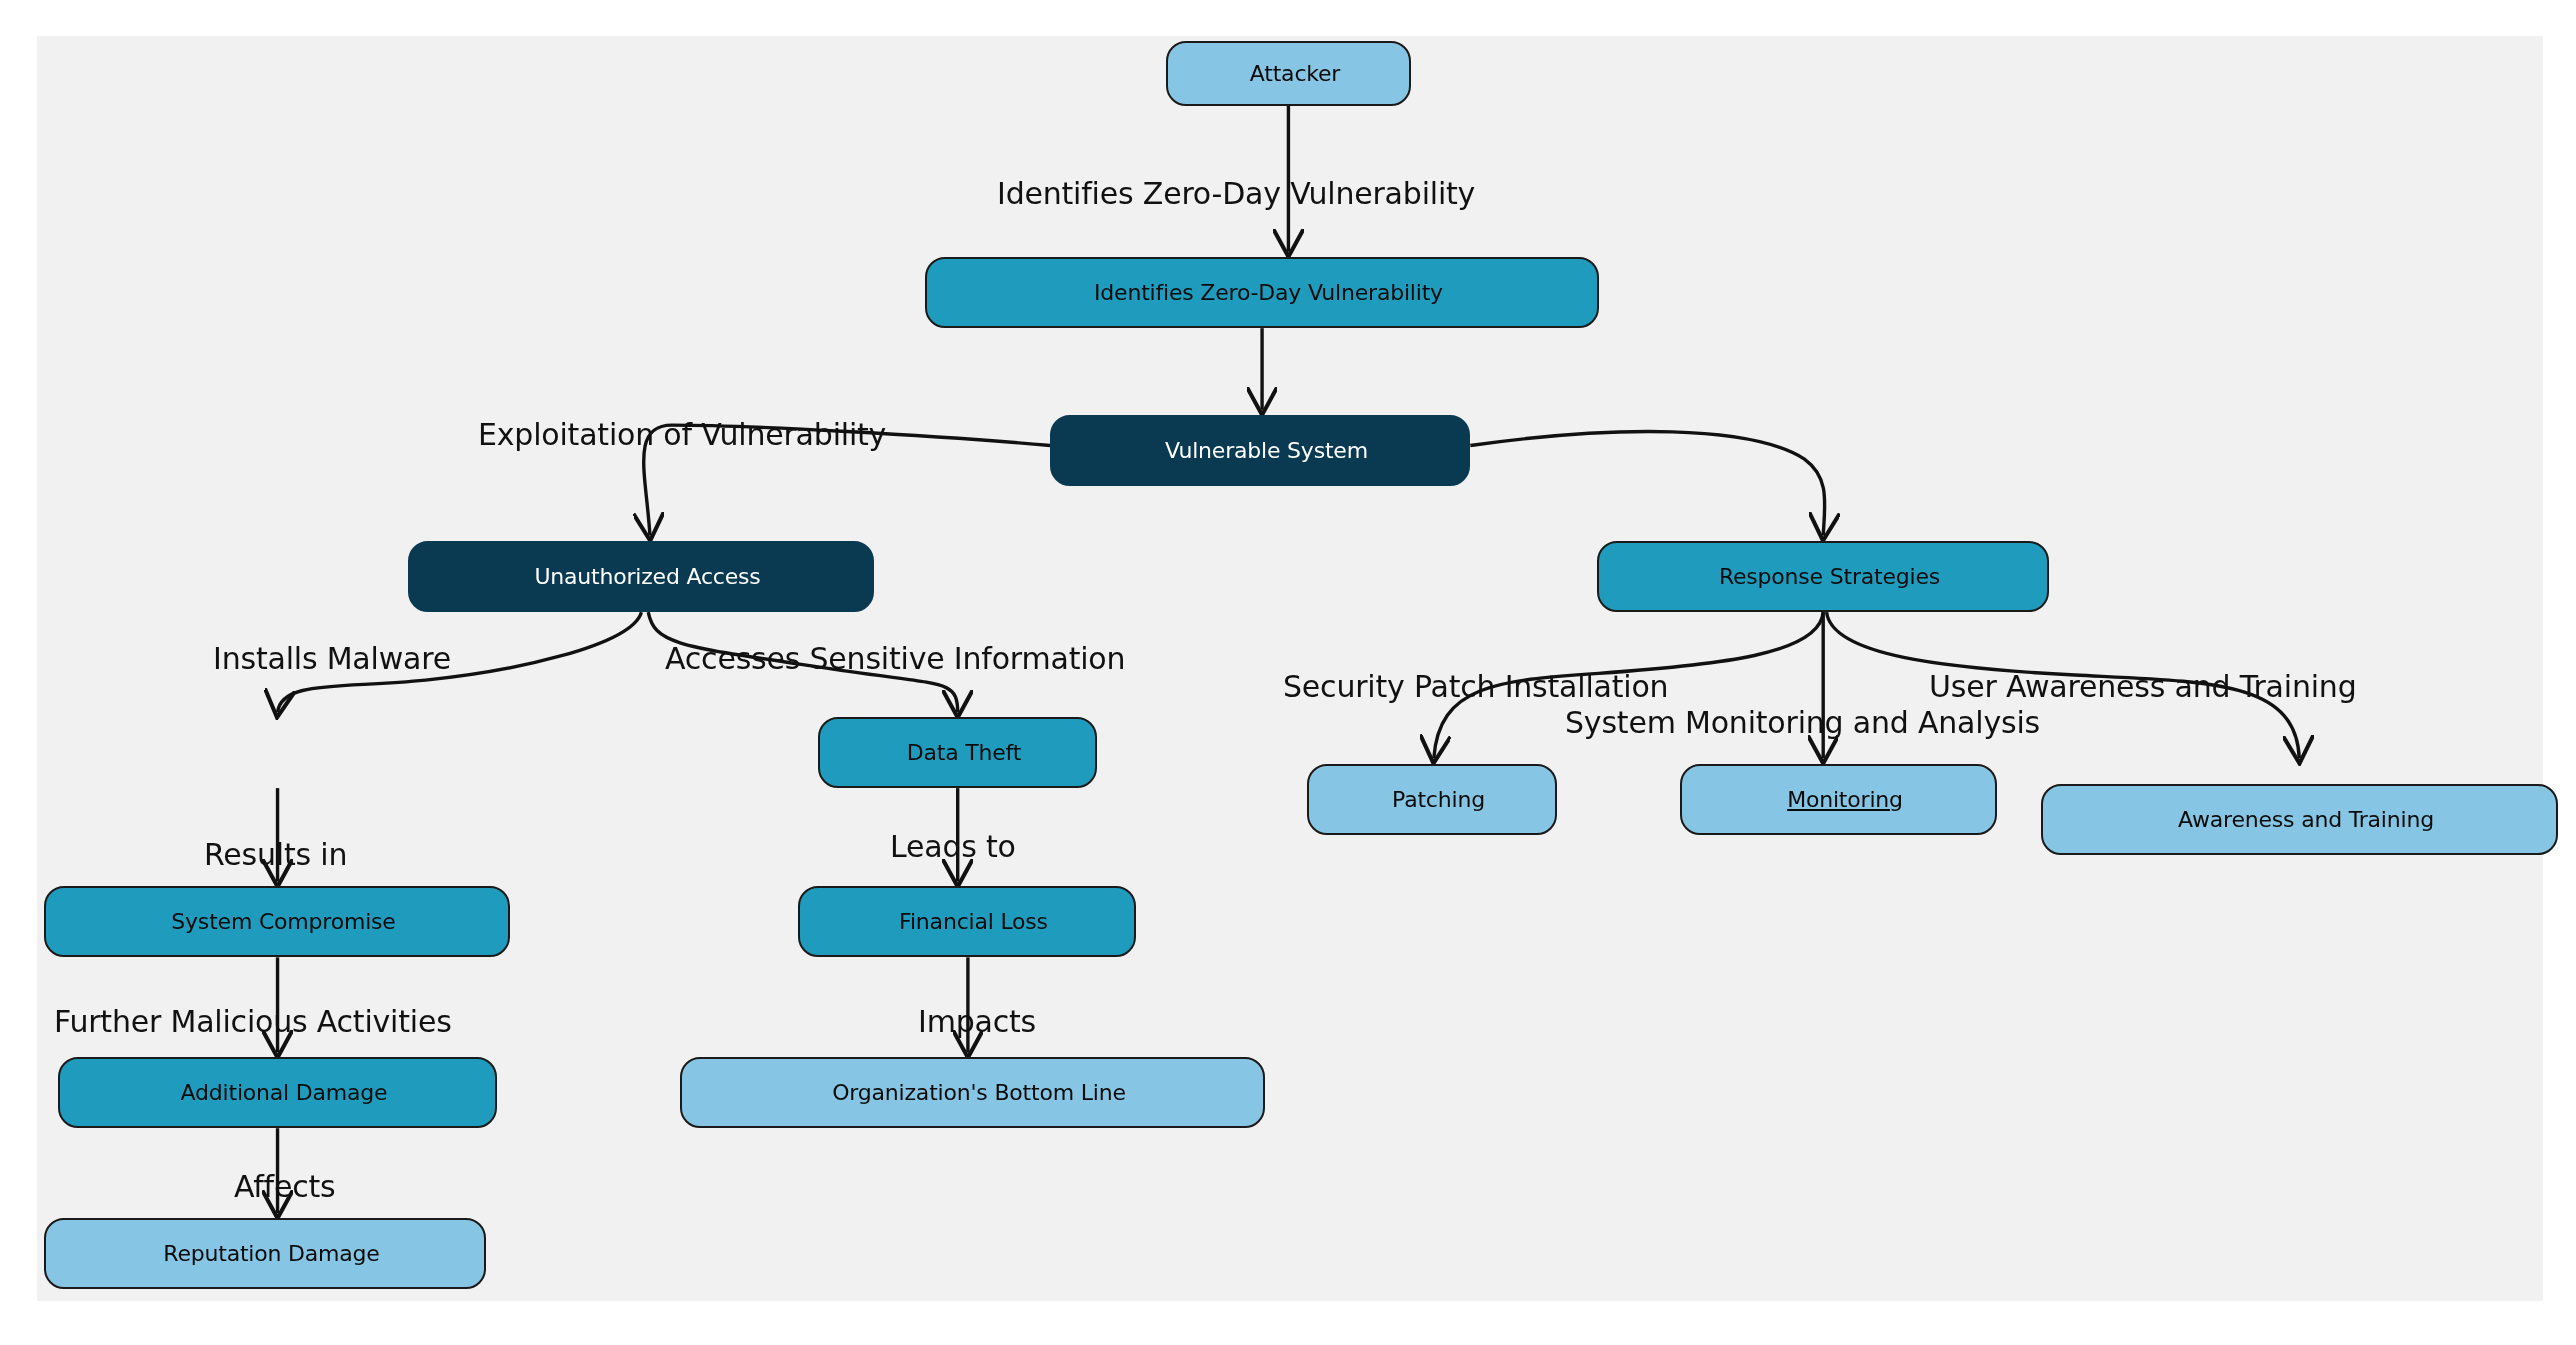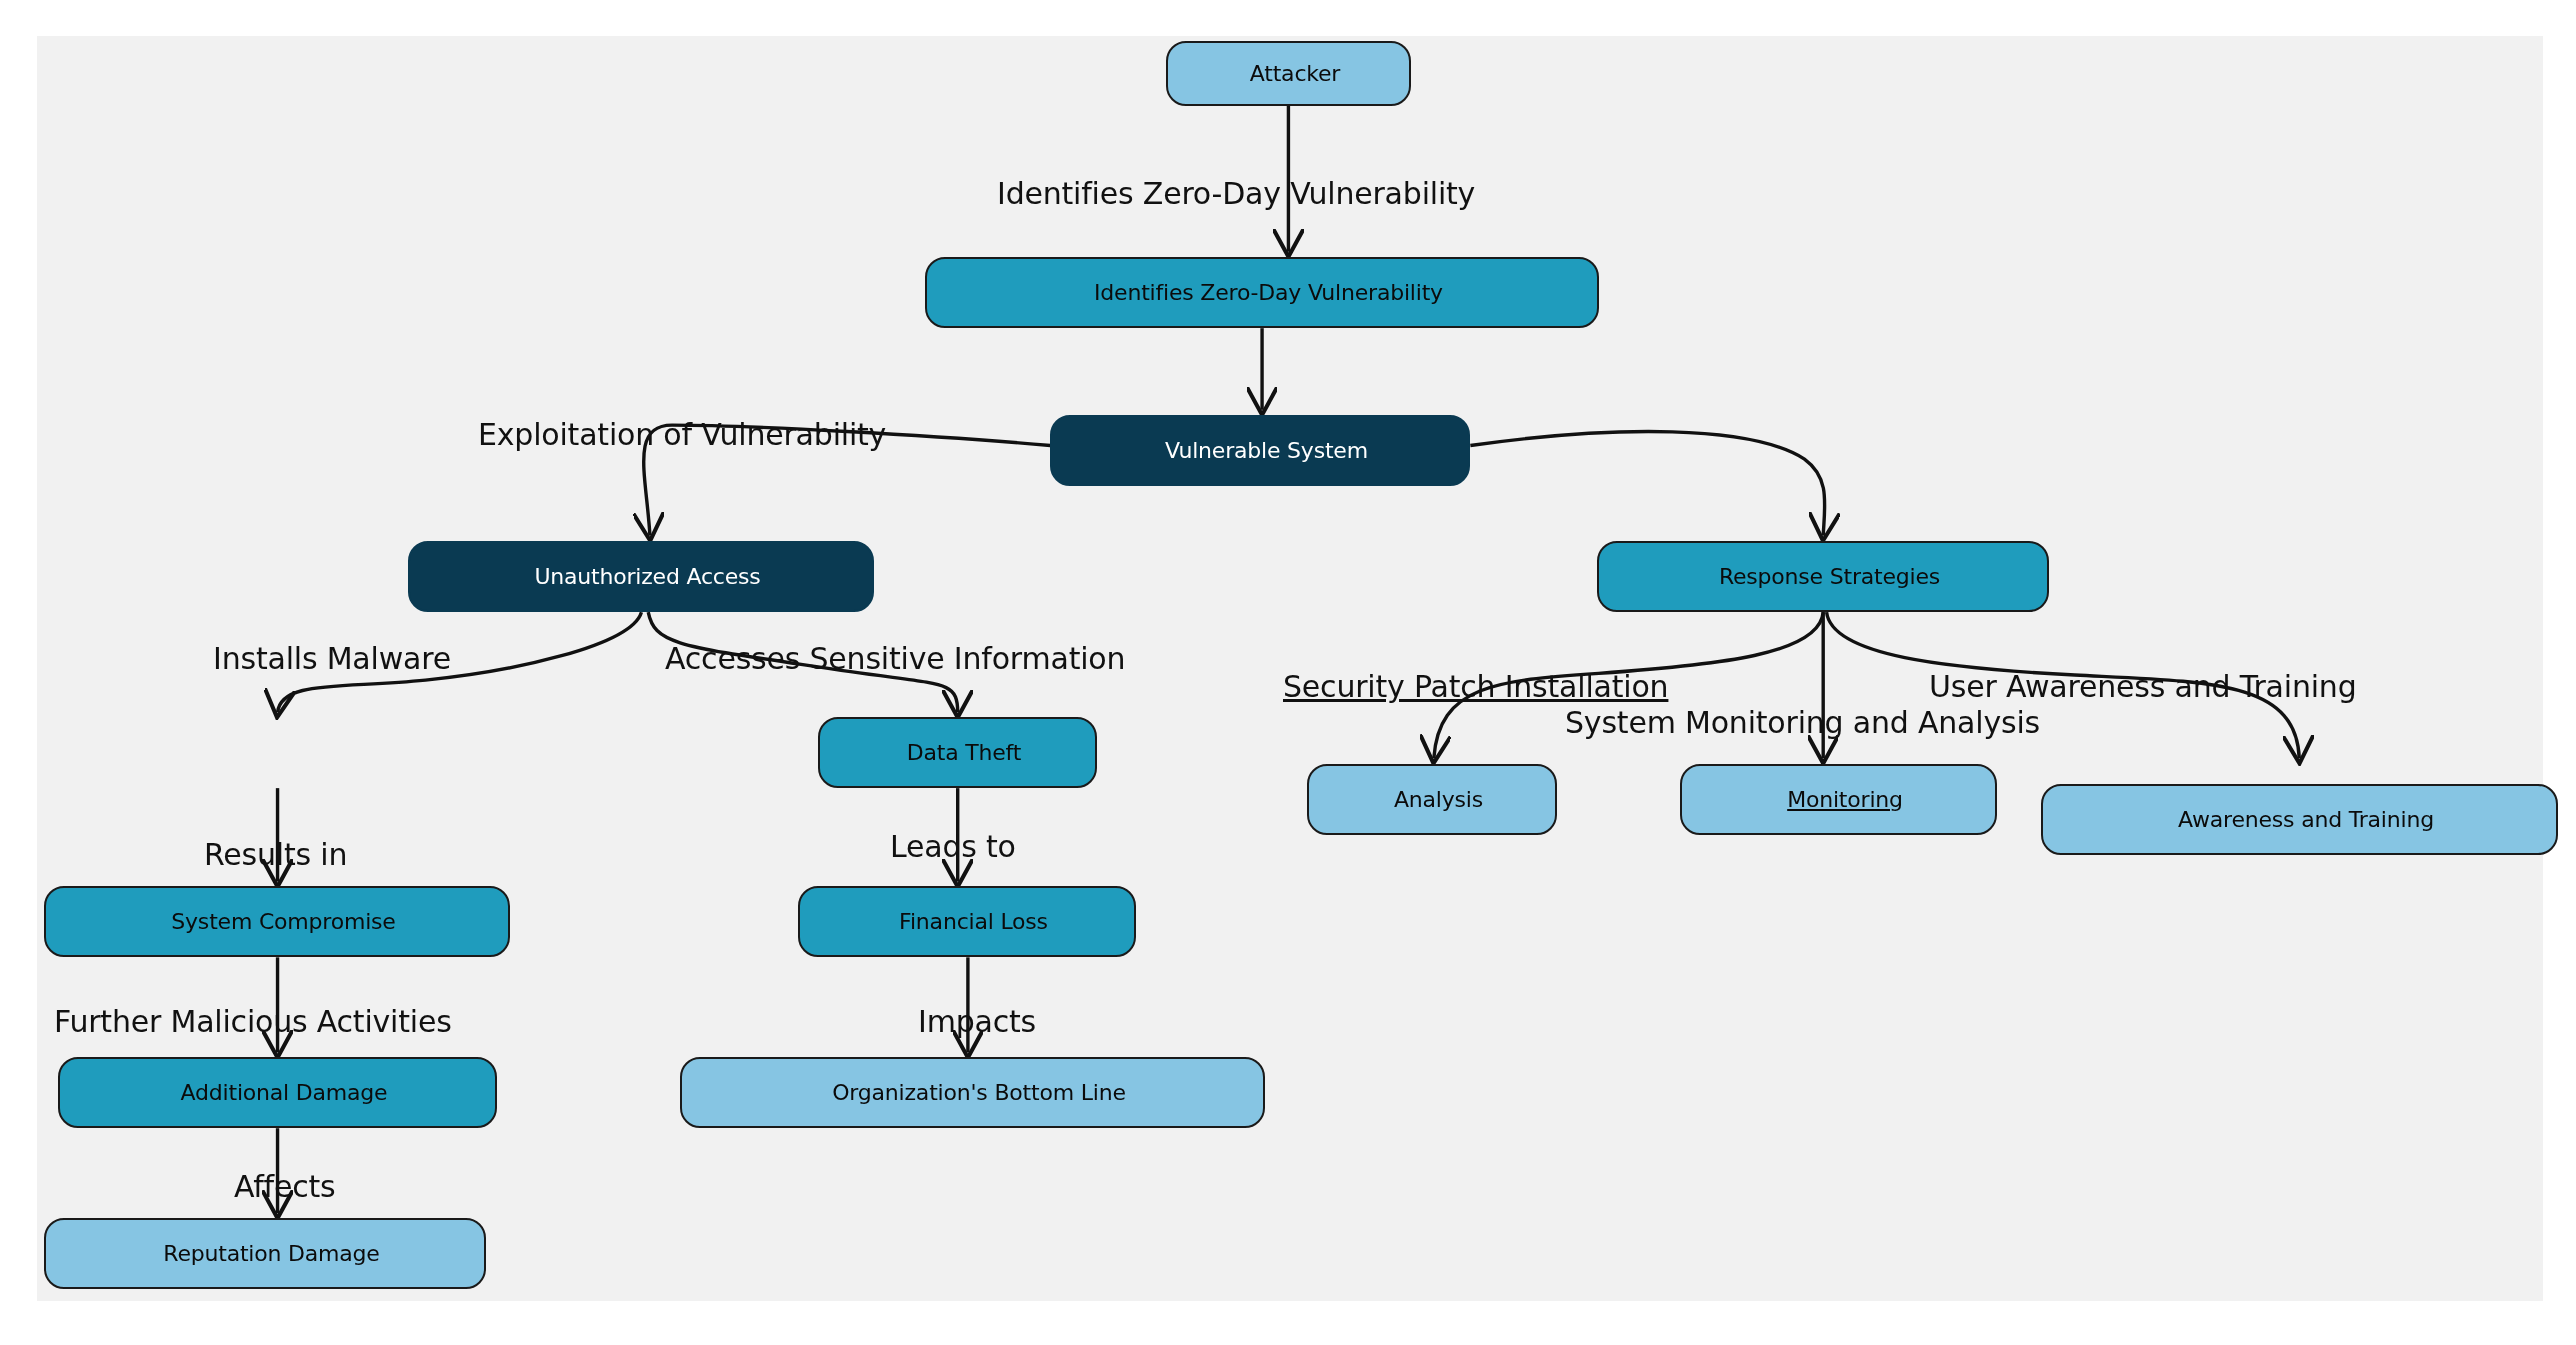--- a/index.html
+++ b/index.html
@@ -135,21 +135,21 @@
   <div class="node teal" style="left:1597px;top:541px;width:452px;height:71px;">
     <span>Response Strategies</span>
   </div>
 
 
   <div class="node teal" style="left:818px;top:717px;width:279px;height:71px;">
     <span>Data Theft</span>
   </div>
 
   <div class="node light" style="left:1307px;top:764px;width:250px;height:71px;">
-    <span>Analysis</span>
+    <span>Patching</span>
   </div>
 
   <div class="node light" style="left:1680px;top:764px;width:317px;height:71px;text-decoration:underline;">
     <span>Monitoring</span>
   </div>
 
   <div class="node light" style="left:2041px;top:764px;width:517px;height:71px;margin-top:20px;">
     <span>Awareness and Training</span>
   </div>
 
@@ -174,21 +174,21 @@
   </div>
 
   <div class="edge-label" style="left:997px;top:179px;">Identifies Zero-Day Vulnerability</div>
 
   <div class="edge-label" style="left:478px;top:420px;">Exploitation of Vulnerability</div>
 
   <div class="edge-label" style="left:213px;top:644px;">Installs Malware</div>
 
   <div class="edge-label" style="left:665px;top:644px;">Accesses Sensitive Information</div>
 
-  <div class="edge-label" style="left:1283px;top:672px;text-decoration:underline;">Security Patch Installation</div>
+  <div class="edge-label" style="left:1283px;top:672px;">Security Patch Installation</div>
 
   <div class="edge-label" style="left:1565px;top:708px;">System Monitoring and Analysis</div>
 
   <div class="edge-label" style="left:1929px;top:672px;">User Awareness and Training</div>
 
   <div class="edge-label" style="left:204px;top:840px;">Results in</div>
 
   <div class="edge-label" style="left:890px;top:832px;">Leads to</div>
 
   <div class="edge-label" style="left:54px;top:1007px;">Further Malicious Activities</div>

